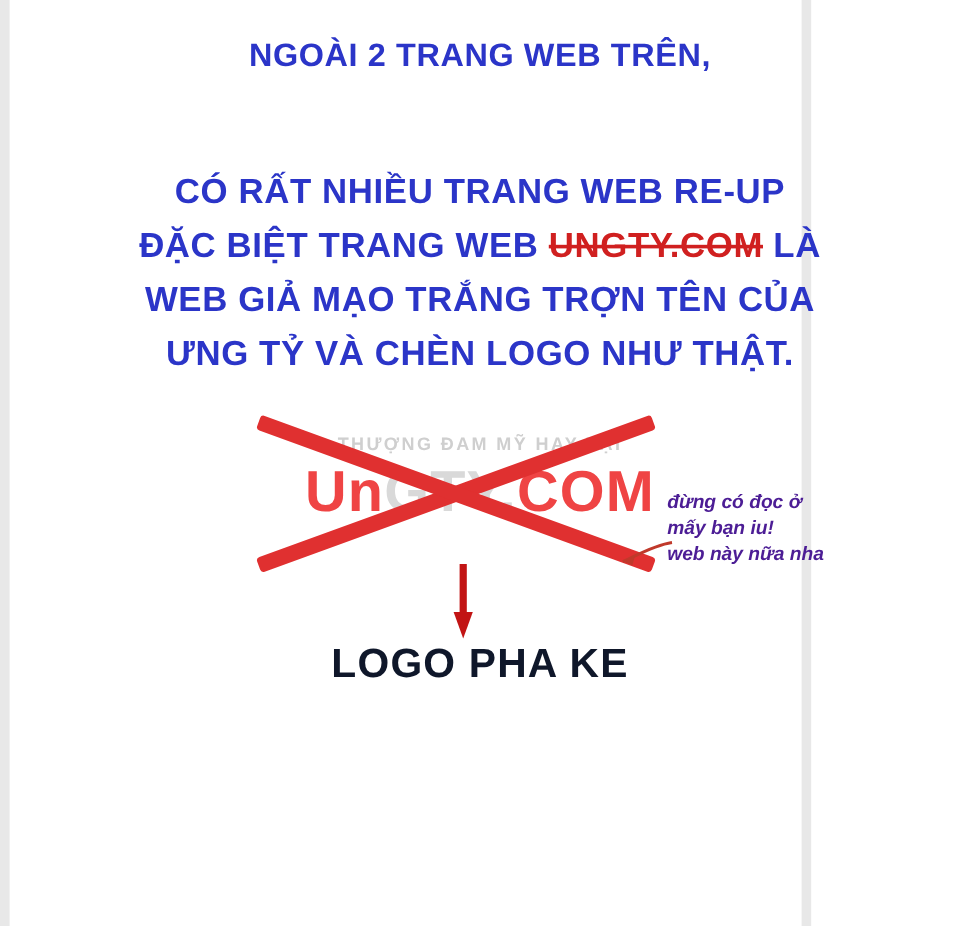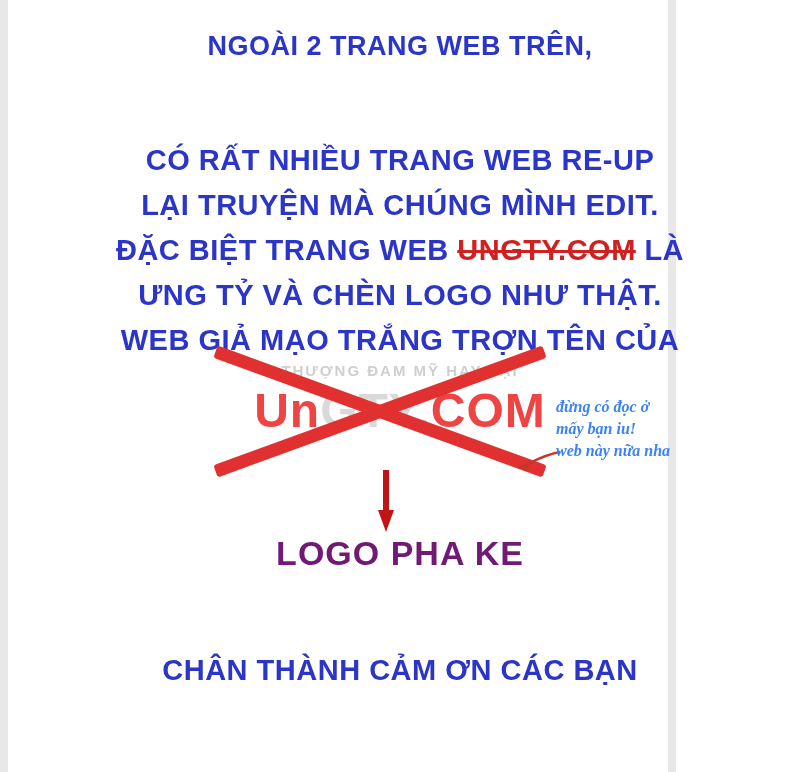--- a/index.html
+++ b/index.html
@@ -140,34 +140,34 @@
     border-right: 8px solid transparent;
     border-top: 22px solid #c21414;
   }
 
   #logo-fake-label {
     position: absolute;
     left: 0;
     top: 534px;
     width: 800px;
     text-align: center;
-    color: #701a75;
+    color: #0f172a;
     font-size: 34px;
     font-weight: bold;
     letter-spacing: 1px;
   }
 
   
   #side-note {
     position: absolute;
     left: 556px;
-    top: 396px;
+    top: 408px;
     width: 170px;
-    color: #3b82f6;
-    font-family: Liberation Serif, serif;
+    color: #4c1d95;
+    font-family: Liberation Sans, sans-serif;
     font-style: italic;
     font-size: 16px;
     line-height: 22px;
     font-weight: bold;
   }
   #side-note .line { white-space: nowrap; }
 
   
   #note-arrow {
     position: absolute;
@@ -192,28 +192,27 @@
 
   <div class="edge-strip left"></div>
   <div class="edge-strip right"></div>
 
   <div class="block" id="top-block">
     <span class="line">NGOÀI 2 TRANG WEB TRÊN,</span>
   </div>
 
   <div class="block" id="main-block">
     <span class="line">CÓ RẤT NHIỀU TRANG WEB RE-UP</span>
-    <span class="line">LẠI TRUYỆN MÀ CHÚNG MÌNH EDIT.</span>
     <span class="line">
       <span>ĐẶC BIỆT TRANG WEB</span>
       <span class="strike-red">UNGTY.COM</span>
       <span>LÀ</span>
     </span>
+    <span class="line">WEB GIẢ MẠO TRẮNG TRỢN TÊN CỦA</span>
     <span class="line">ƯNG TỶ VÀ CHÈN LOGO NHƯ THẬT.</span>
-    <span class="line">WEB GIẢ MẠO TRẮNG TRỢN TÊN CỦA</span>
   </div>
 
   <div id="watermark">
     <div class="wm-top">THƯỢNG ĐAM MỸ HAY TẠI</div>
     <div class="wm-main">
       <span class="g1">Un</span><span class="g2">GTY.</span><span class="g1">COM</span>
     </div>
   </div>
 
   <div class="x-stroke" id="x-stroke-1"></div>
@@ -233,16 +232,15 @@
     </svg>
   </div>
 
   <div id="side-note">
     <span class="line">đừng có đọc ở</span>
     <span class="line">mấy bạn iu!</span>
     <span class="line">web này nữa nha</span>
   </div>
 
   <div class="block" id="bottom-block">
-    <span class="line">CHÂN THÀNH CẢM ƠN CÁC BẠN</span>
   </div>
 
 </div>
 
 </body></html>

